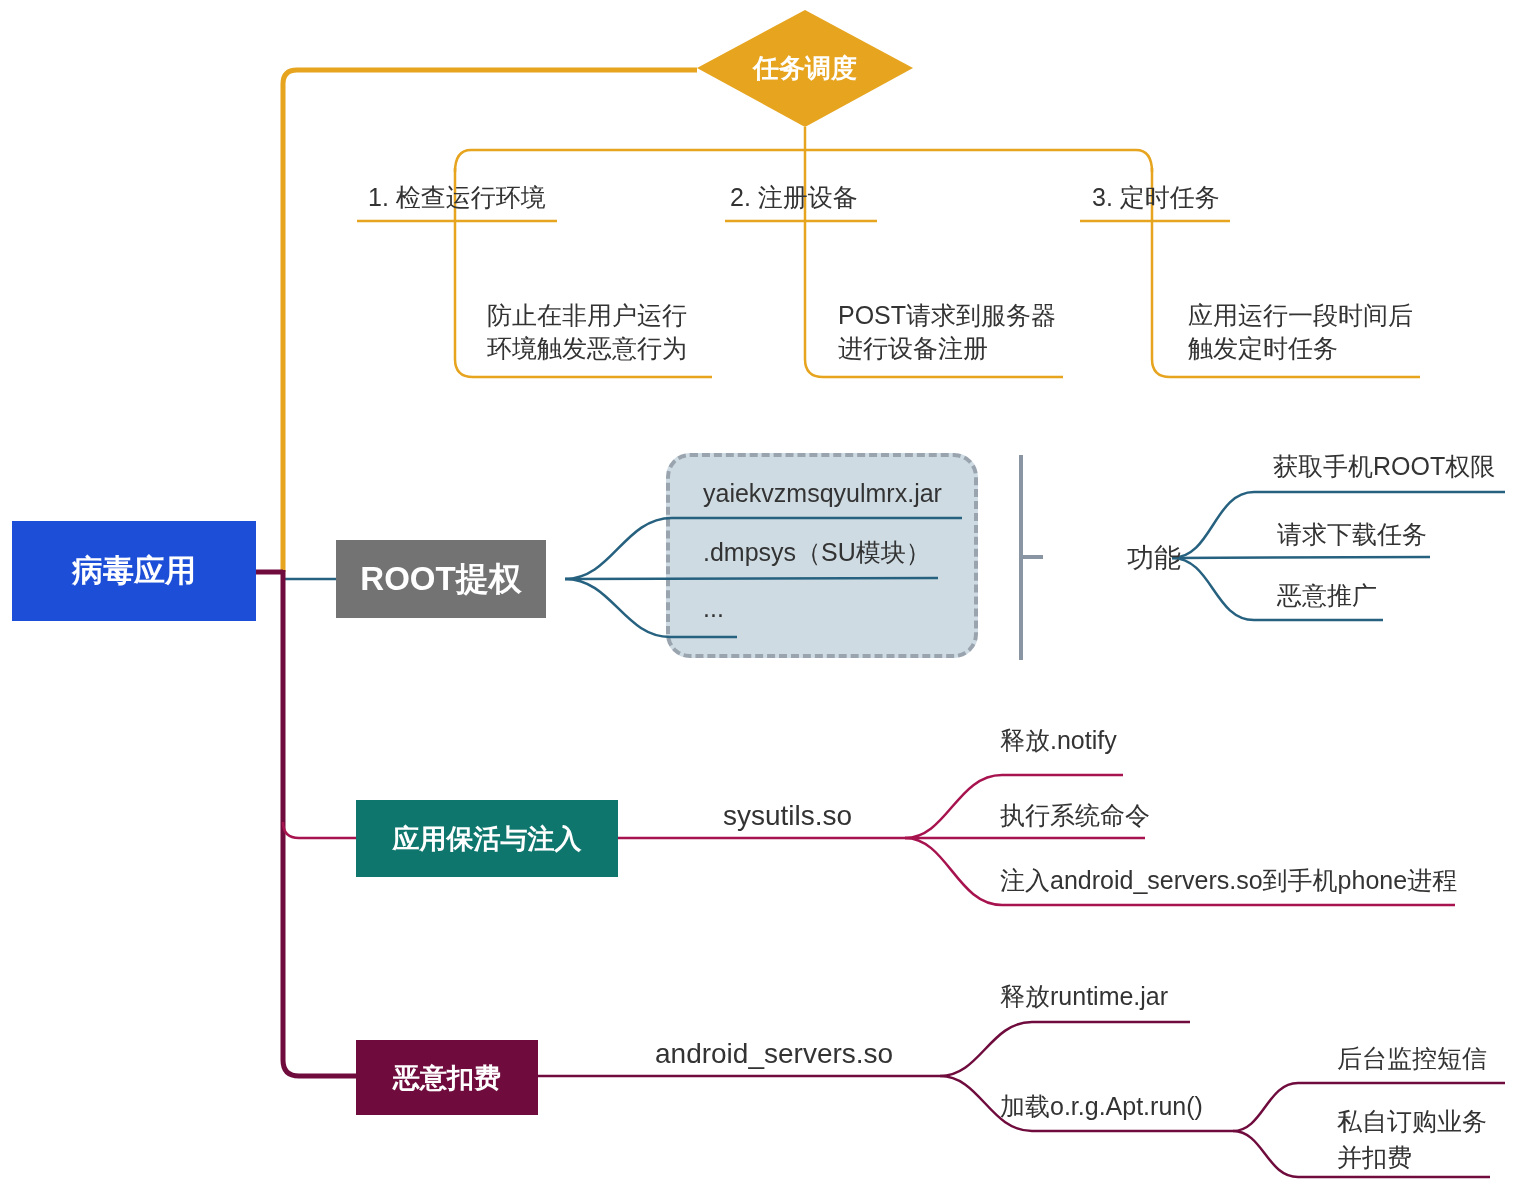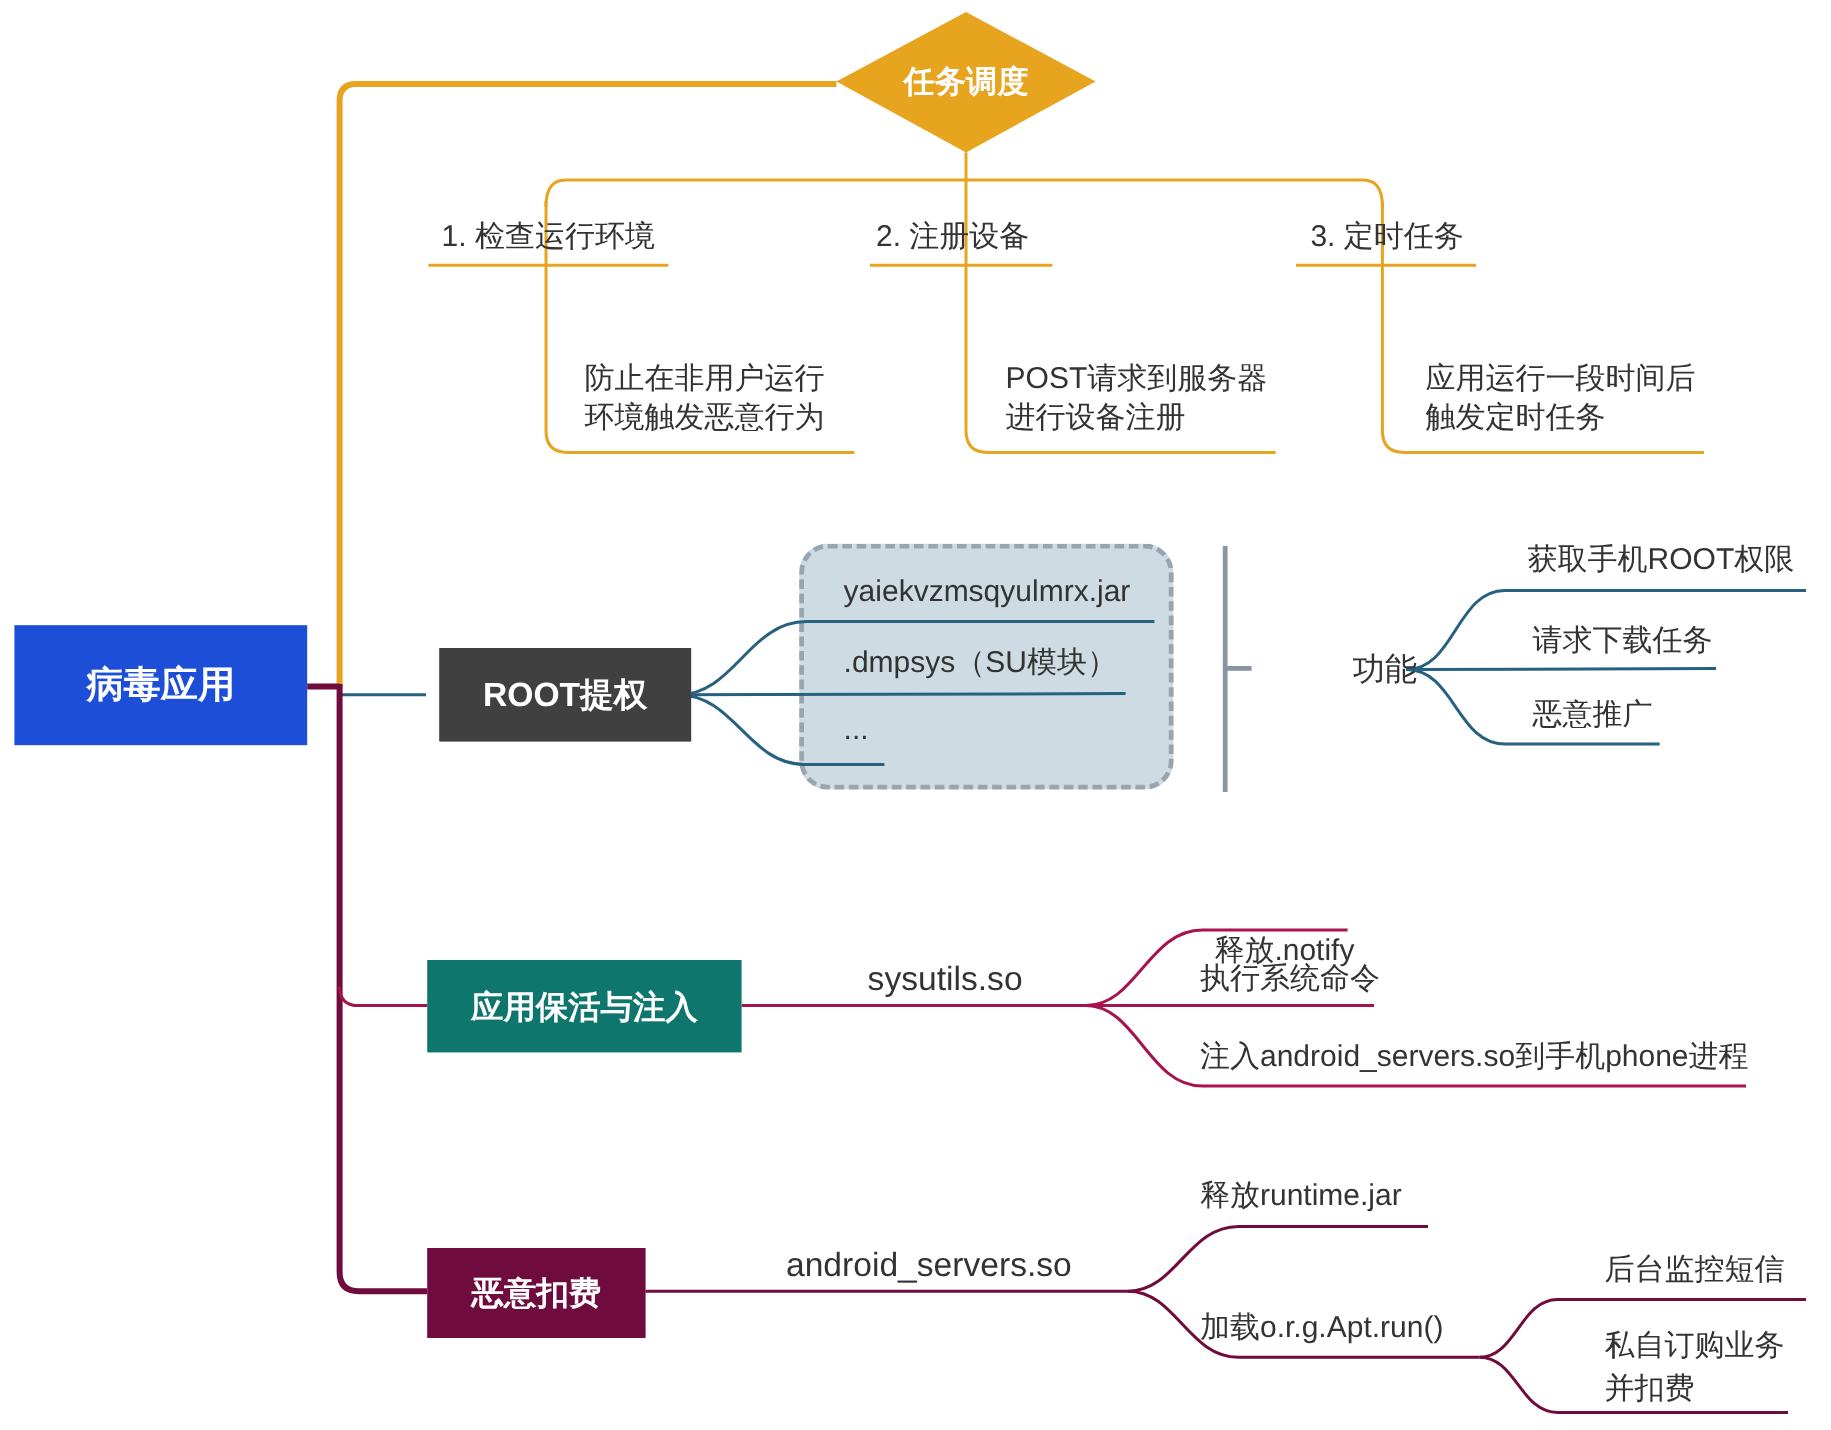--- a/index.html
+++ b/index.html
@@ -7,21 +7,21 @@
     position:relative;width:1526px;height:1192px;background:#ffffff;overflow:hidden;
     font-family:"Liberation Sans","DejaVu Sans",sans-serif;color:#333;
   }
   #wires{position:absolute;left:0;top:0;z-index:1;}
   .node{
     position:absolute;z-index:2;display:flex;align-items:center;justify-content:center;
     color:#fff;font-weight:600;text-align:center;
   }
   .txt{position:absolute;z-index:2;font-size:25px;line-height:33px;color:#333;white-space:pre-line;}
   .box-root{left:12px;top:521px;width:244px;height:100px;background:#1d4ed8;font-size:31px;}
-  .box-rootesc{left:366px;top:540px;width:210px;height:78px;background:#404040;font-size:28px;}
+  .box-rootesc{left:336px;top:540px;width:210px;height:78px;background:#737373;font-size:33px;}
   .box-keepalive{left:356px;top:800px;width:262px;height:77px;background:#0f766e;font-size:27px;}
   .box-deduct{left:356px;top:1040px;width:182px;height:75px;background:#6F0C3D;font-size:27px;}
   .diamond-label{left:715px;top:50px;width:180px;height:36px;font-size:26px;font-weight:600;}
   .payload-box{
     position:absolute;z-index:0;left:666px;top:453px;width:312px;height:205px;
     background:#CEDBE3;border:4px dashed #99A4AF;border-radius:24px;box-sizing:border-box;
   }
   .gong-neng{left:1085px;top:541px;font-size:27px;line-height:34px;margin-left:42px;}
   .mod-label{font-size:28px;}
 </style>
@@ -113,21 +113,21 @@
   <div class="txt" style="left:703px;top:536px;">.dmpsys（SU模块）</div>
   <div class="txt" style="left:703px;top:592px;">...</div>
 
   <div class="txt gong-neng">功能</div>
 
   <div class="txt" style="left:1273px;top:450px;">获取手机ROOT权限</div>
   <div class="txt" style="left:1277px;top:518px;">请求下载任务</div>
   <div class="txt" style="left:1277px;top:579px;">恶意推广</div>
 
   <div class="txt mod-label" style="left:723px;top:799px;">sysutils.so</div>
-  <div class="txt" style="left:1000px;top:776px;margin-left:12px;">释放.notify</div>
+  <div class="txt" style="left:1000px;top:724px;">释放.notify</div>
   <div class="txt" style="left:1000px;top:799px;">执行系统命令</div>
   <div class="txt" style="left:1000px;top:864px;">注入android_servers.so到手机phone进程</div>
 
   <div class="txt mod-label" style="left:655px;top:1037px;">android_servers.so</div>
   <div class="txt" style="left:1000px;top:980px;">释放runtime.jar</div>
   <div class="txt" style="left:956px;top:1090px;margin-left:44px;">加载o.r.g.Apt.run()</div>
   <div class="txt" style="left:1337px;top:1042px;">后台监控短信</div>
   <div class="txt" style="left:1337px;top:1103px;line-height:36px;">私自订购业务
 并扣费</div>
 

